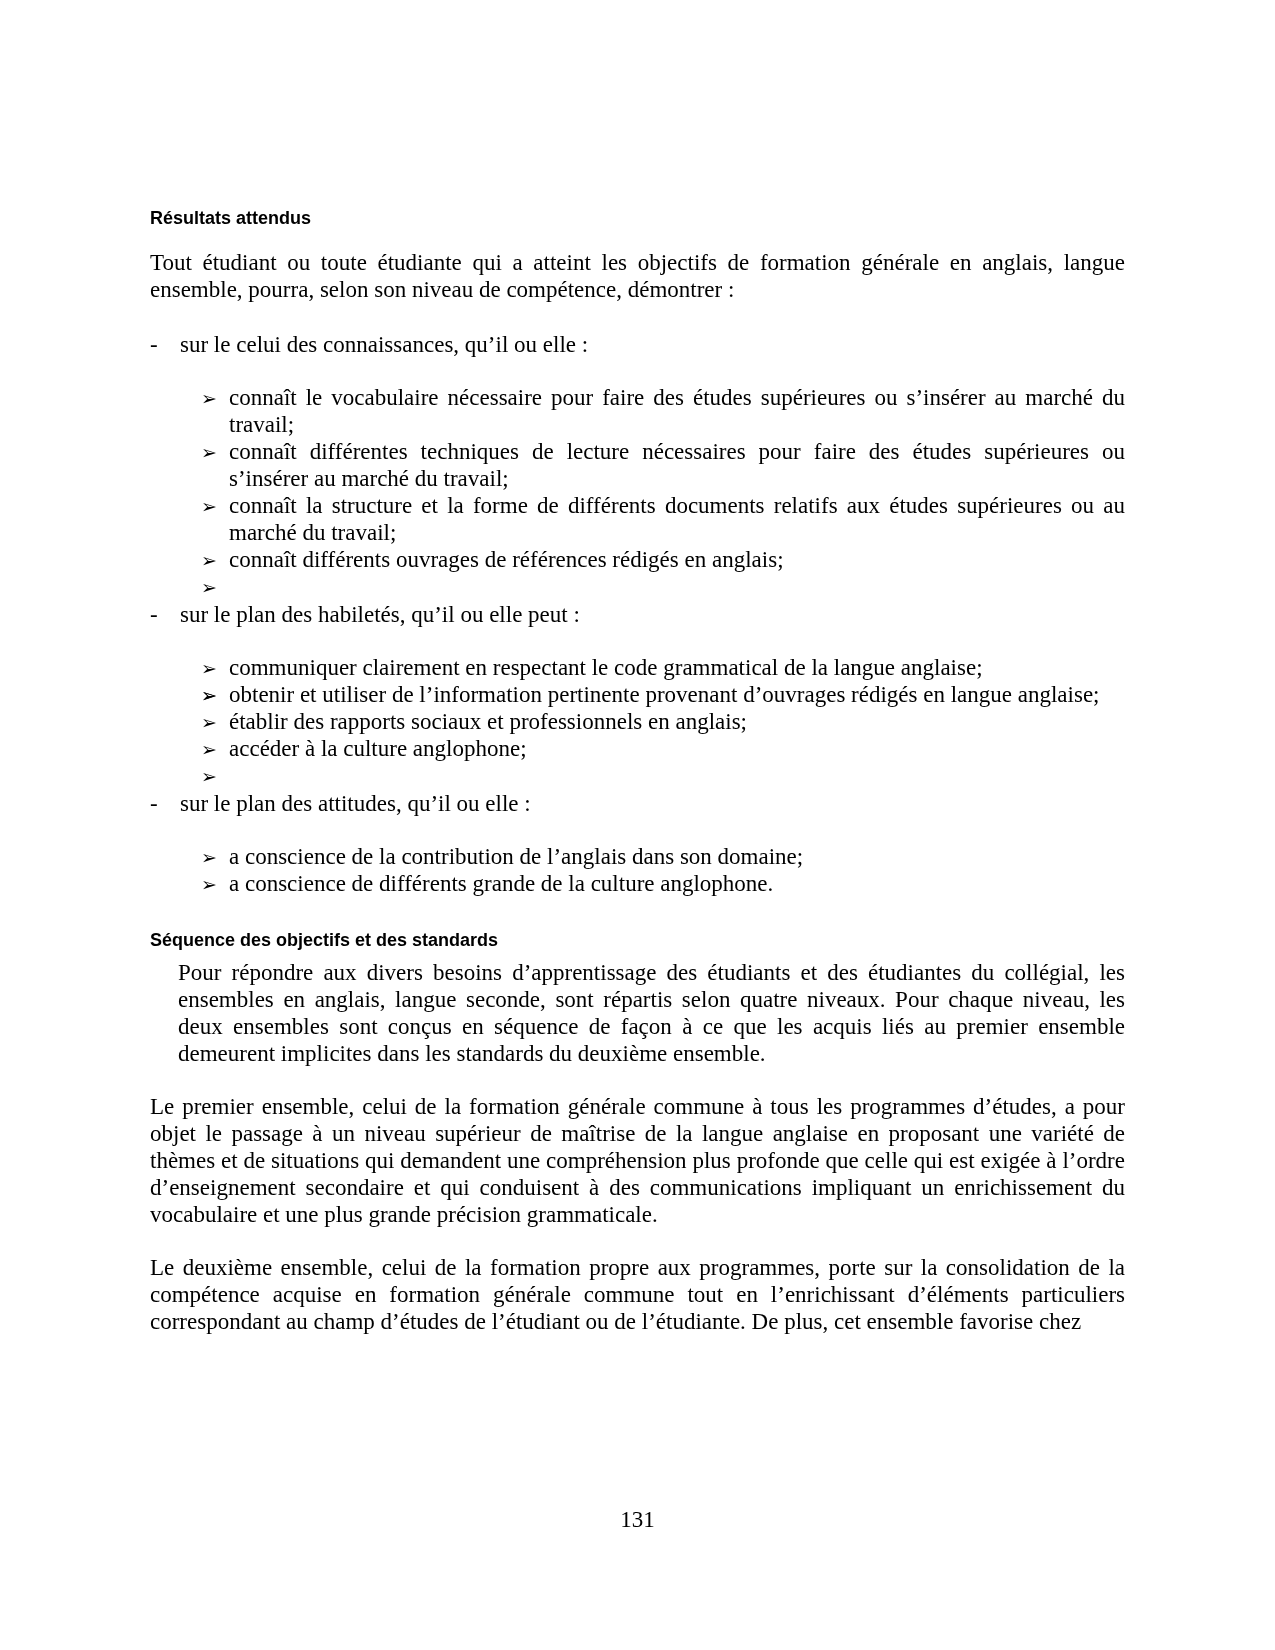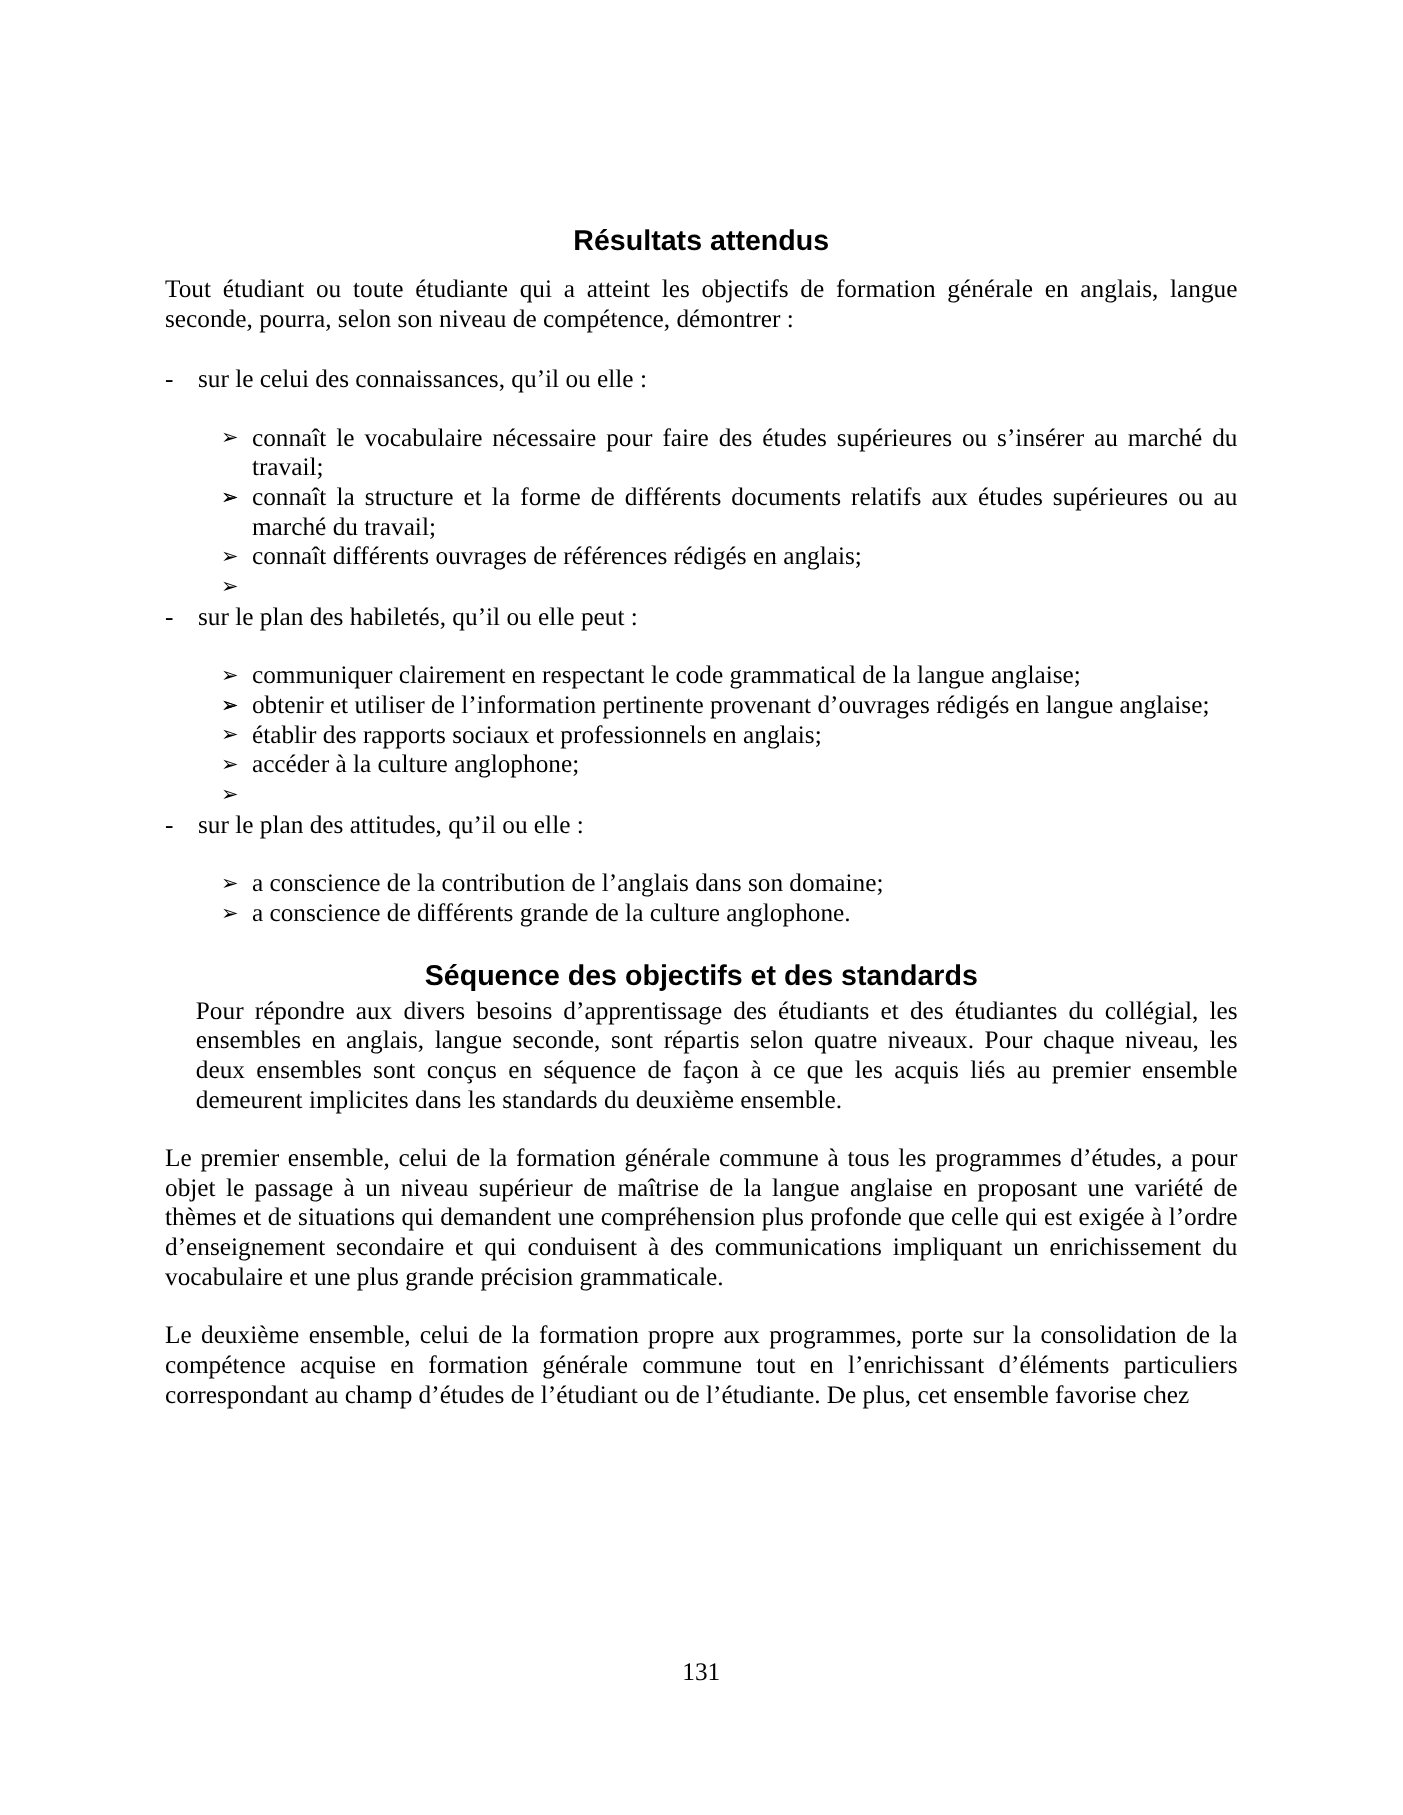--- a/index.html
+++ b/index.html
@@ -15,24 +15,23 @@
   }
   .content {
     position: absolute;
     left: 150px;
     top: 205px;
     width: 975px;
   }
   .heading {
     font-family: "Liberation Sans", "DejaVu Sans", sans-serif;
     font-weight: bold;
-    font-size: 26px;
+    font-size: 18px;
     line-height: 26px;
     margin: 0;
-    text-align: center;
   }
   .heading.second { margin-top: 30px; }
   .body-text {
     font-size: 23px;
     line-height: 27px;
   }
   p.para {
     margin: 26px 0 0 0;
     text-align: justify;
   }
@@ -73,34 +72,35 @@
   }
 </style>
 </head>
 <body>
 
 <div class="page">
   <div class="content">
 
     <h1 class="heading">Résultats attendus</h1>
 
-    <p class="body-text para intro">Tout étudiant ou toute étudiante qui a atteint les objectifs de formation générale en anglais, langue seconde, pourra, selon son niveau de compétence, démontrer :</p>
+    <p class="body-text para intro">Tout étudiant ou toute étudiante qui a atteint les objectifs de formation générale en anglais, langue ensemble, pourra, selon son niveau de compétence, démontrer :</p>
 
     <div class="group">
       <div class="dash-row body-text">
         <span class="dash">-</span>
         <span>sur le celui des connaissances, qu’il ou elle :</span>
       </div>
       <div class="arrow-list">
         <div class="arrow-item body-text">
           <span class="arrow">➢</span>
           <span>connaît le vocabulaire nécessaire pour faire des études supérieures ou s’insérer au marché du travail;</span>
         </div>
         <div class="arrow-item body-text">
           <span class="arrow">➢</span>
+          <span>connaît différentes techniques de lecture nécessaires pour faire des études supérieures ou s’insérer au marché du travail;</span>
         </div>
         <div class="arrow-item body-text">
           <span class="arrow">➢</span>
           <span>connaît la structure et la forme de différents documents relatifs aux études supérieures ou au marché du travail;</span>
         </div>
         <div class="arrow-item body-text">
           <span class="arrow">➢</span>
           <span>connaît différents ouvrages de références rédigés en anglais;</span>
         </div>
         <div class="arrow-item body-text">

